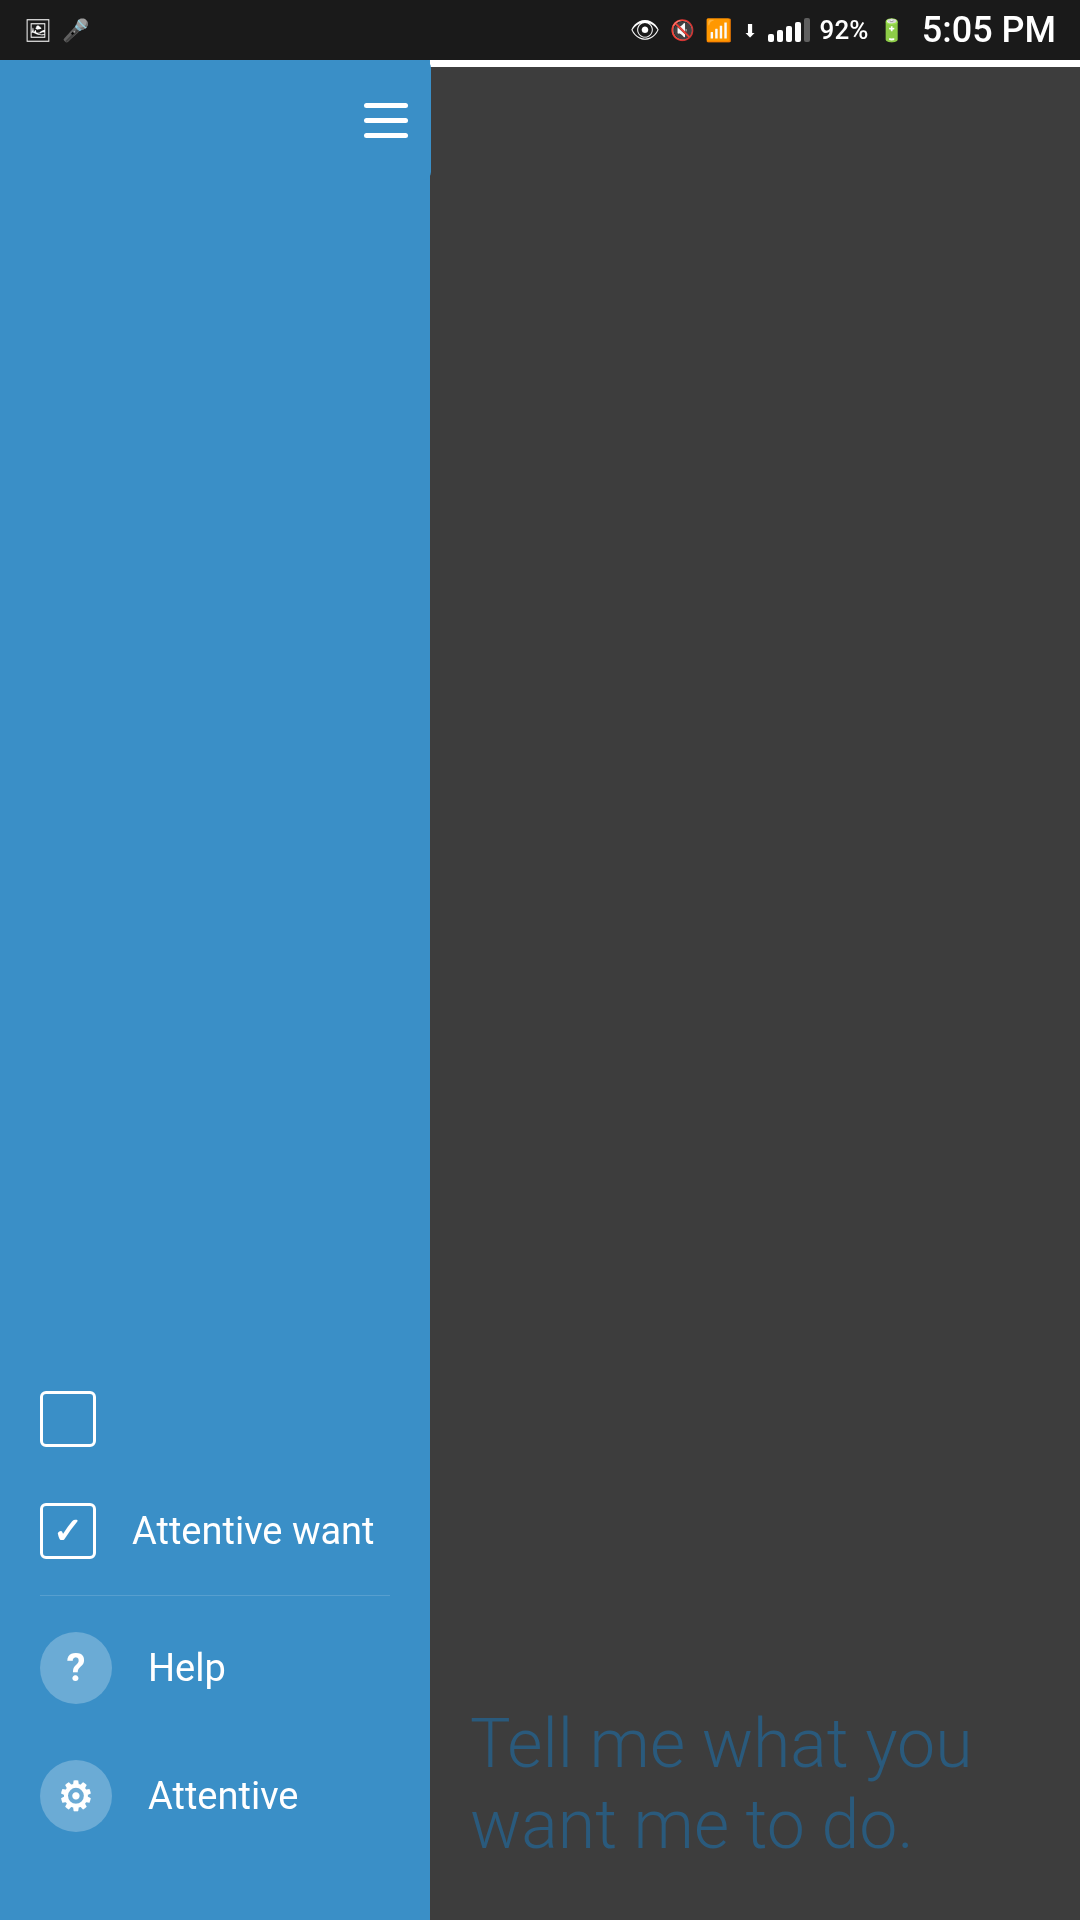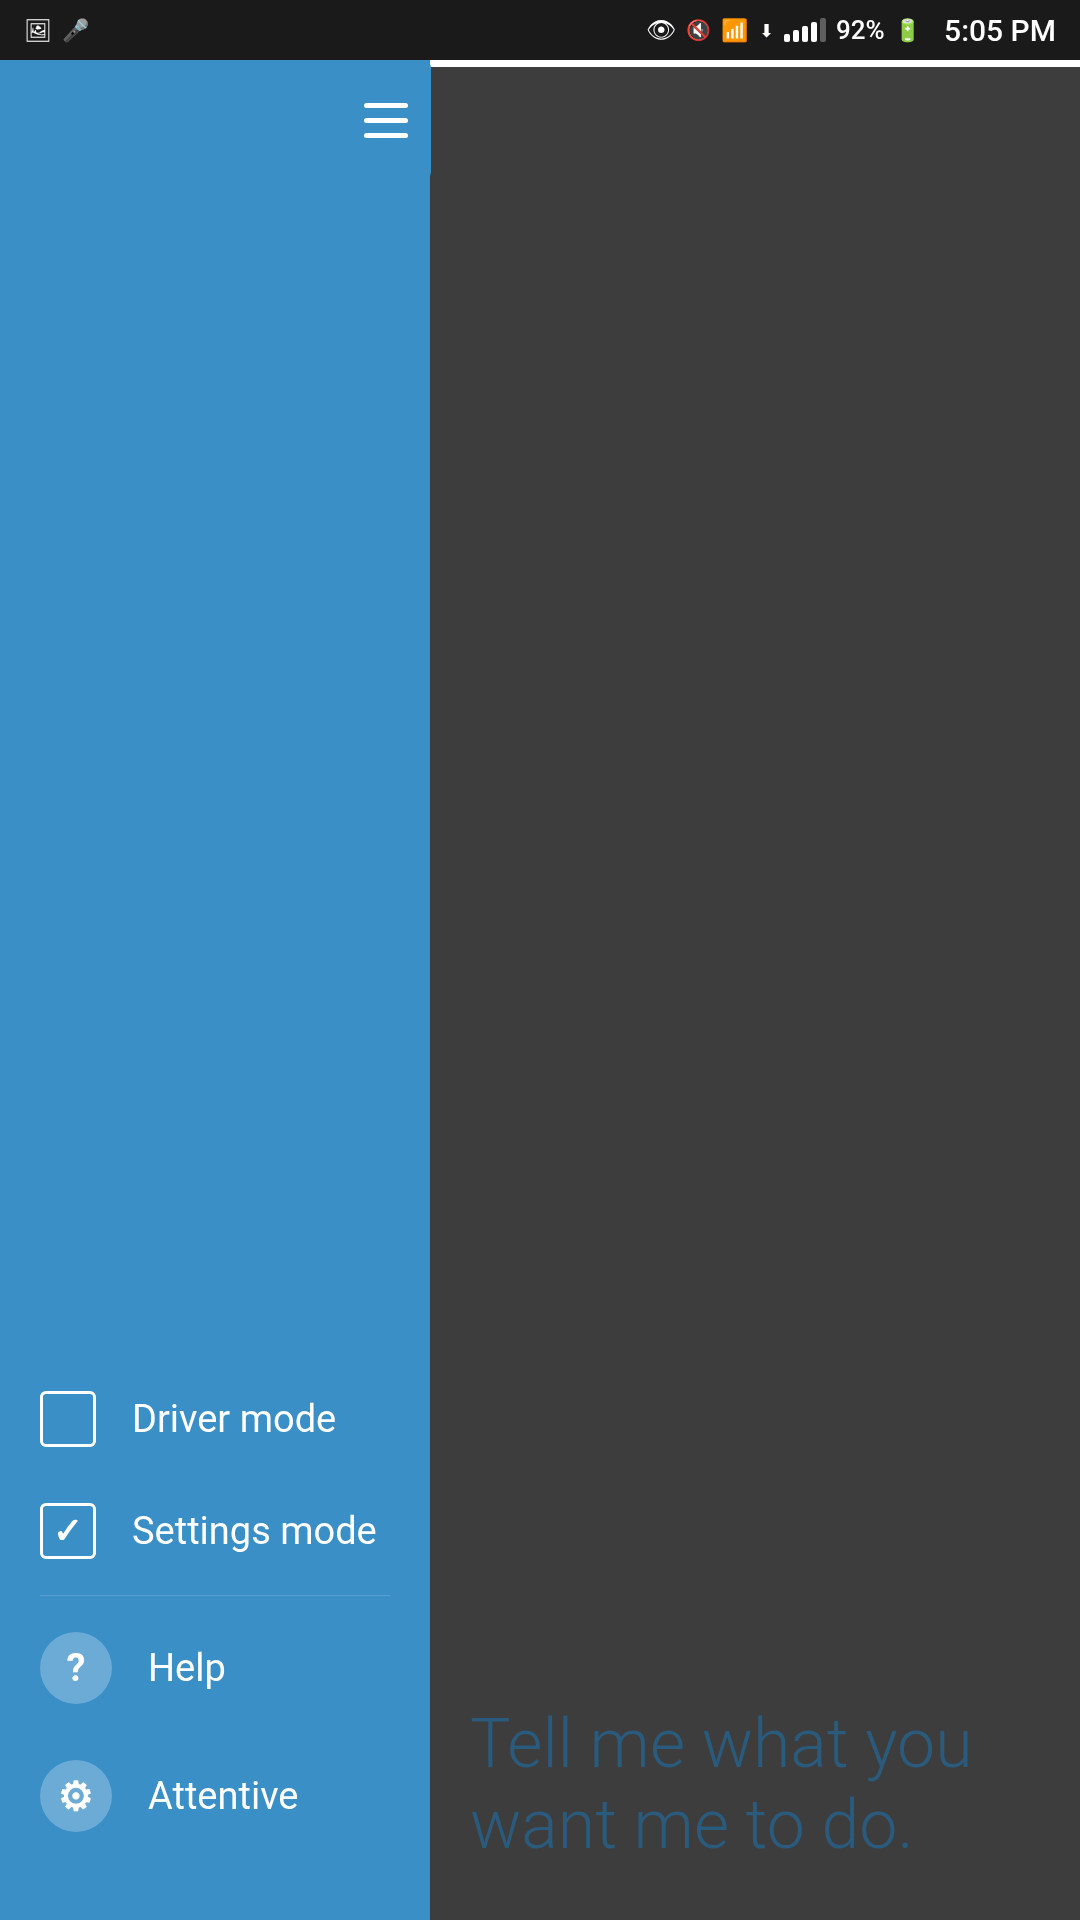--- a/index.html
+++ b/index.html
@@ -253,48 +253,47 @@
       <div class="signal-bar" style="height:8px;"></div>
       <div class="signal-bar" style="height:12px;"></div>
       <div class="signal-bar" style="height:16px;"></div>
       <div class="signal-bar" style="height:20px;"></div>
       <div class="signal-bar" style="height:24px; background:rgba(255,255,255,0.3);"></div>
     </div>
 
     <span style="color:white; font-size:26px;">92%</span>
     <span style="color:#4caf50; font-size:22px;">🔋</span>
 
-    <span style="font-size:30px; font-weight:500; margin-left:12px;">5:05 PM</span>
+    <span style="font-size:36px; font-weight:500; margin-left:6px;">5:05 PM</span>
   </div>
 </div>
 
 <div id="main-container">
 
   <div id="sidebar">
 
     <div id="hamburger-btn">
       <div class="hamburger-line"></div>
       <div class="hamburger-line"></div>
       <div class="hamburger-line"></div>
     </div>
 
     <div id="sidebar-menu">
 
       <div class="menu-checkbox-item">
         <div class="checkbox-box">
           
         </div>
-        <span class="menu-item-label">Driver mode</span>
       </div>
 
       <div class="menu-checkbox-item">
         <div class="checkbox-box checked">
           <span class="checkbox-checkmark">✓</span>
         </div>
-        <span class="menu-item-label">Settings mode</span>
+        <span class="menu-item-label">Attentive want</span>
       </div>
 
 
       <div class="menu-divider"></div>
 
       <div class="menu-icon-item">
         <div class="menu-circle-icon">
           <span style="font-size:38px; font-weight:bold;">?</span>
         </div>
         <span class="menu-item-label">Help</span>

